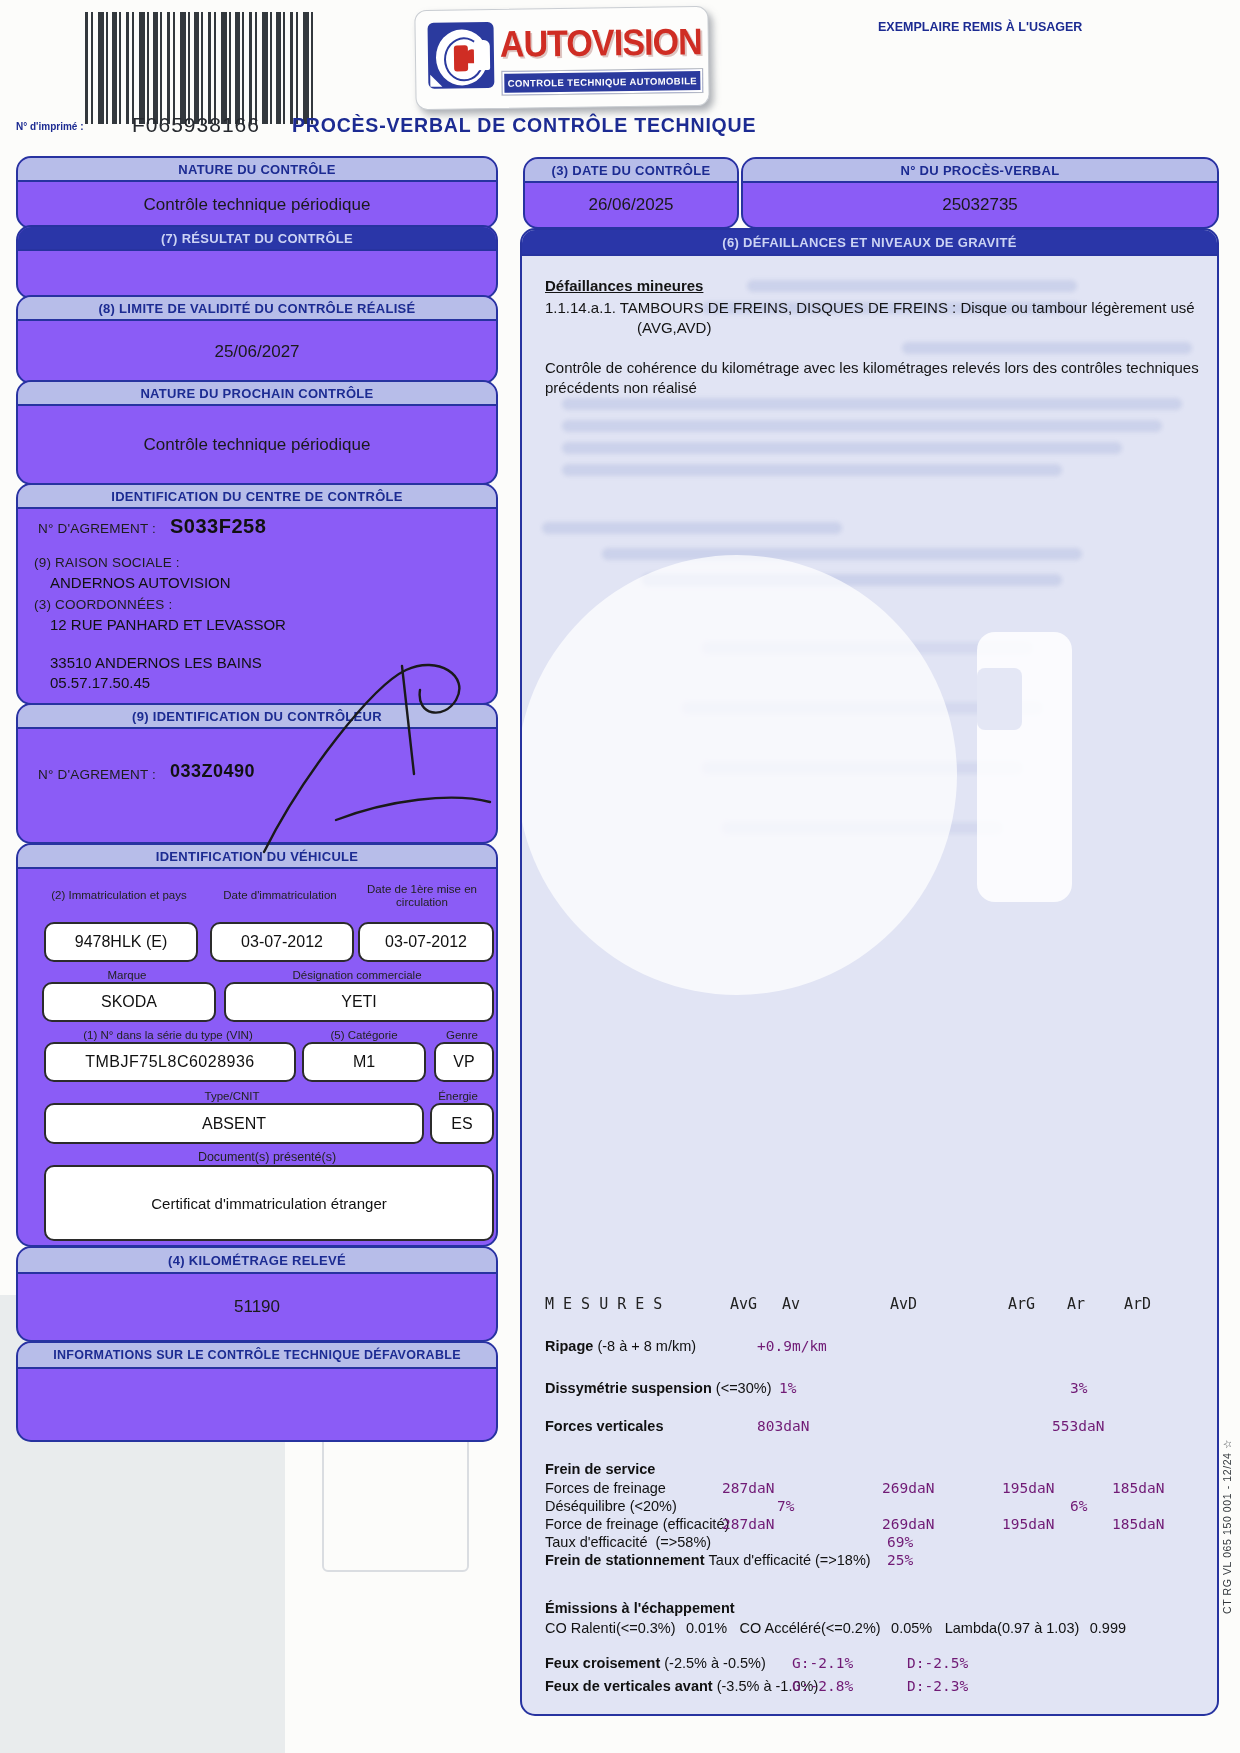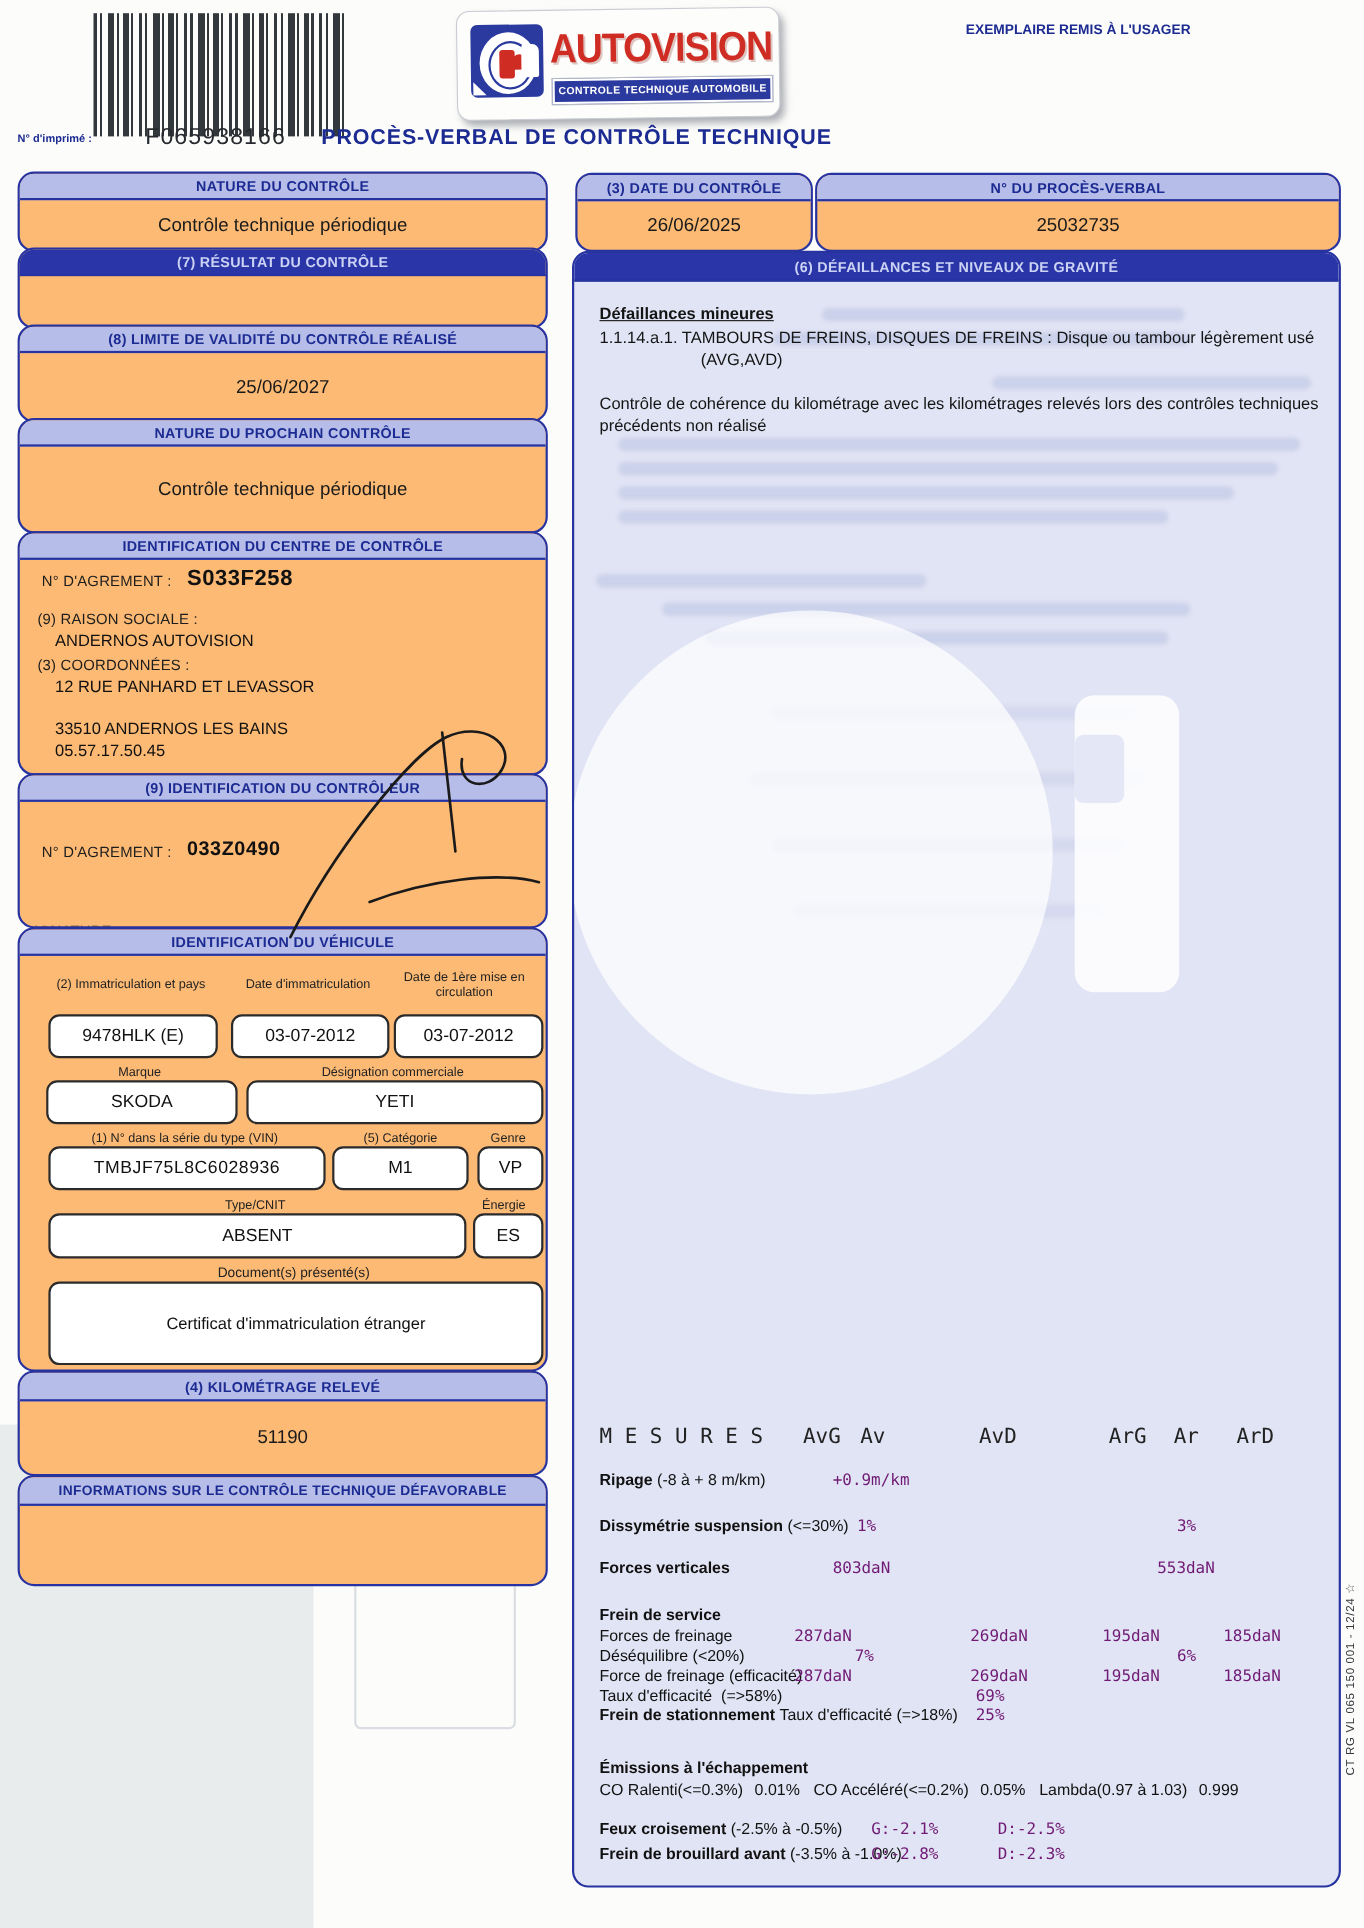--- a/index.html
+++ b/index.html
@@ -1,20 +1,20 @@
 <!DOCTYPE html>
 <html><head>
 <meta charset="utf-8">
 <style>
   html,body{margin:0;padding:0;background:#9a9a9a;}
   #page{position:relative;width:1240px;height:1753px;background:#fcfcfa;overflow:hidden;
         font-family:"Liberation Sans",sans-serif;}
   .abs{position:absolute;}
   
-  .sec{position:absolute;background:#fdba74;border:2.5px solid #2733a0;border-radius:15px;overflow:hidden;}
+  .sec{position:absolute;background:#8b5cf6;border:2.5px solid #2733a0;border-radius:15px;overflow:hidden;}
   .bar{position:absolute;left:-1px;right:-1px;top:0;height:22px;background:#b7bde9;border-bottom:2.5px solid #2733a0;
        display:flex;align-items:center;justify-content:center;font-weight:bold;font-size:13px;color:#1c2b92;letter-spacing:.3px;}
   .bar.dark{background:#2a36a8;color:#ccd3f4;}
   .cval{position:absolute;left:0;right:0;display:flex;align-items:center;justify-content:center;
         font-size:17px;color:#1a1a1a;}
   
   .flabel{position:absolute;font-size:13.5px;color:#1d1d1d;letter-spacing:.2px;}
   .fval{position:absolute;font-size:15px;color:#111;}
   
   .vlabel{position:absolute;font-size:11.5px;color:#222;text-align:center;line-height:13px;}
@@ -23,21 +23,21 @@
   
   #rightbox{position:absolute;left:520px;top:228px;width:695px;height:1484px;background:#e1e4f4;
             border:2.5px solid #2733a0;border-radius:15px;overflow:hidden;}
   #rightbox .innerbar{position:absolute;left:0;right:0;height:24px;background:#2a36a8;border-top:2px solid #2733a0;border-bottom:2.5px solid #2733a0;
             display:flex;align-items:center;justify-content:center;font-weight:bold;font-size:13px;color:#ccd3f4;letter-spacing:.3px;}
   .dtext{position:absolute;font-size:15px;color:#141414;line-height:20px;}
   .mrow{position:absolute;left:0;right:0;height:22px;}
   .mlb{position:absolute;font-weight:bold;font-size:14.5px;color:#111;white-space:nowrap;}
   .mln{font-weight:normal;font-size:14.5px;color:#111;white-space:nowrap;}
   .mv{position:absolute;font-family:"DejaVu Sans Mono",monospace;font-size:14.5px;color:#701a75;white-space:nowrap;}
-  .mcol{position:absolute;font-family:"DejaVu Sans Mono",monospace;font-size:19px;color:#222;white-space:nowrap;}
+  .mcol{position:absolute;font-family:"DejaVu Sans Mono",monospace;font-size:15px;color:#222;white-space:nowrap;}
   
   .smudge{position:absolute;height:12px;border-radius:6px;background:rgba(105,128,192,.18);filter:blur(2px);}
   .smudge.lite{background:rgba(105,128,192,.10);}
   #barcode{position:absolute;left:85px;top:12px;width:228px;height:112px;
     background:repeating-linear-gradient(90deg,#33383d 0 3px,transparent 3px 6px,#33383d 6px 8px,transparent 8px 13px,#33383d 13px 19px,transparent 19px 21px,#33383d 21px 23px,transparent 23px 27px,#33383d 27px 32px,transparent 32px 34px,#33383d 34px 36px,transparent 36px 41px);}
   
   #logo{position:absolute;left:415px;top:8px;width:292px;height:98px;background:#fdfdfc;border:1px solid #c9cdd2;
         border-radius:12px;box-shadow:4px 5px 7px rgba(110,115,125,.55);transform:rotate(-.8deg);}
   #logo .lensbox{position:absolute;left:12px;top:12px;width:66px;height:66px;background:#2b3a9e;border-radius:6px;}
   #logo .lens{position:absolute;left:8px;top:7px;width:44px;height:48px;background:#fff;border:4px solid #fff;border-radius:50%;}
@@ -314,21 +314,21 @@
       <span class="mln" style="margin-left:6px;">0.999</span>
     </div>
 
     <div class="mrow" style="top:1425px;">
       <span class="mlb" style="left:23px;"><span>Feux croisement</span> <span class="mln">(-2.5% à -0.5%)</span></span>
       <span class="mv" style="left:270px;">G:-2.1%</span>
       <span class="mv" style="left:385px;">D:-2.5%</span>
     </div>
 
     <div class="mrow" style="top:1448px;">
-      <span class="mlb" style="left:23px;"><span>Frein de brouillard avant</span> <span class="mln">(-3.5% à -1.0%)</span></span>
+      <span class="mlb" style="left:23px;"><span>Feux de verticales avant</span> <span class="mln">(-3.5% à -1.0%)</span></span>
       <span class="mv" style="left:270px;">G:-2.8%</span>
       <span class="mv" style="left:385px;">D:-2.3%</span>
     </div>
   </div>
 
   <div id="sidecode">CT RG VL 065 150 001 - 12/24 ☆</div>
 
 </div>
 
 </body></html>

